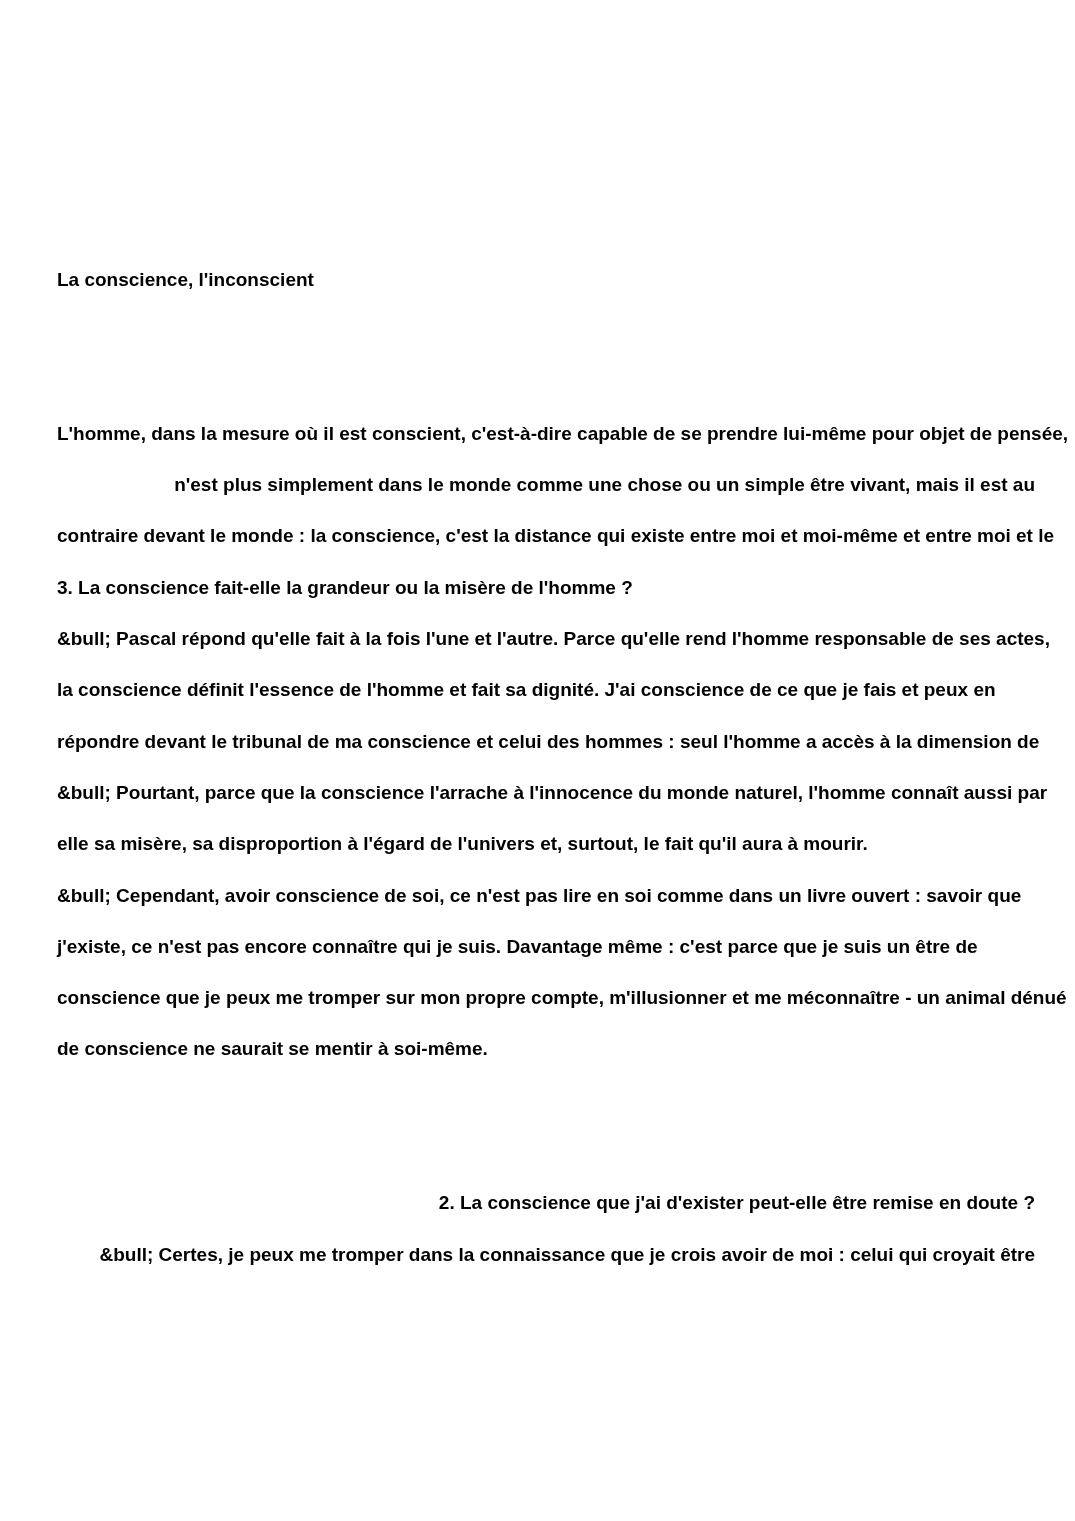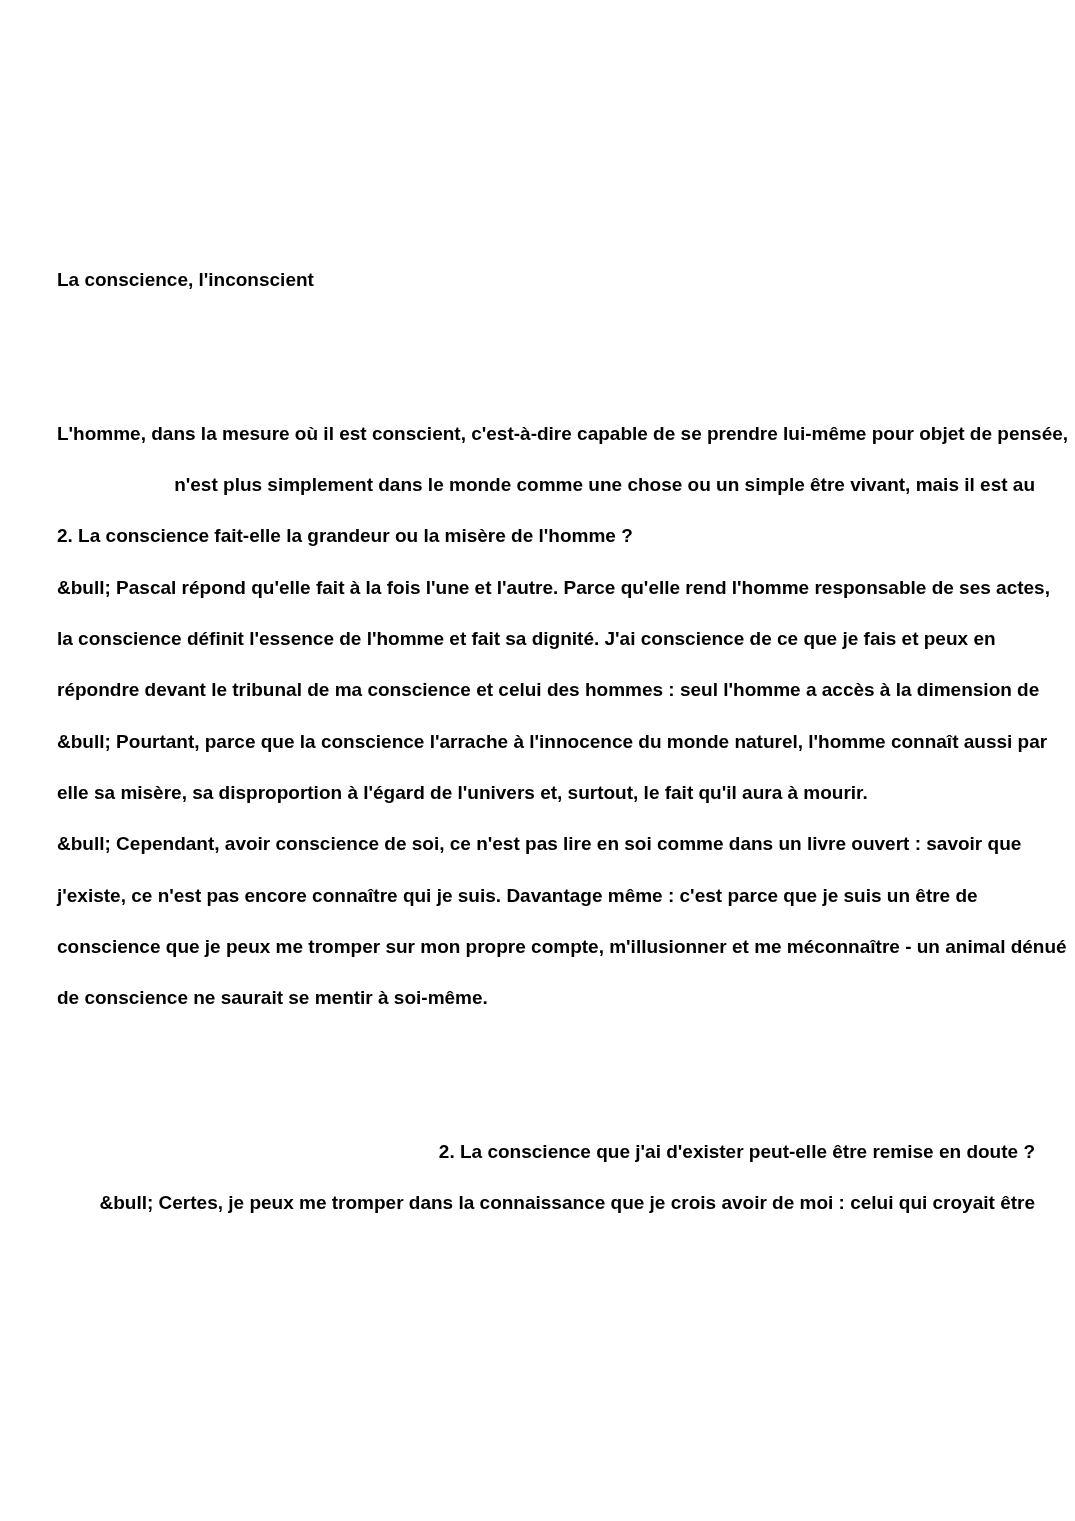--- a/index.html
+++ b/index.html
@@ -39,24 +39,25 @@
 </head>
 <body style="background-color: rgb(255, 255, 255); color: rgb(0, 0, 0);">
 
 <div class="sheet">
 
   <p class="line">La conscience, l'inconscient</p>
 
   <div class="block gap-above">
     <p class="line">L'homme, dans la mesure où il est conscient, c'est-à-dire capable de se prendre lui-même pour objet de pensée,</p>
     <p class="line">n'est plus simplement dans le monde comme une chose ou un simple être vivant, mais il est au</p>
+    <p class="line">contraire devant le monde : la conscience, c'est la distance qui existe entre moi et moi-même et entre moi et le</p>
   </div>
 
   <div class="block">
-    <p class="line">2. La conscience fait-elle la grandeur ou la misère de l'homme ?</p>
+    <p class="line">3. La conscience fait-elle la grandeur ou la misère de l'homme ?</p>
 
     <div class="block">
       <p class="line">&amp;bull; Pascal répond qu'elle fait à la fois l'une et l'autre. Parce qu'elle rend l'homme responsable de ses actes,</p>
       <p class="line">la conscience définit l'essence de l'homme et fait sa dignité. J'ai conscience de ce que je fais et peux en</p>
       <p class="line">répondre devant le tribunal de ma conscience et celui des hommes : seul l'homme a accès à la dimension de</p>
     </div>
 
     <div class="block">
       <p class="line">&amp;bull; Pourtant, parce que la conscience l'arrache à l'innocence du monde naturel, l'homme connaît aussi par</p>
       <p class="line">elle sa misère, sa disproportion à l'égard de l'univers et, surtout, le fait qu'il aura à mourir.</p>

